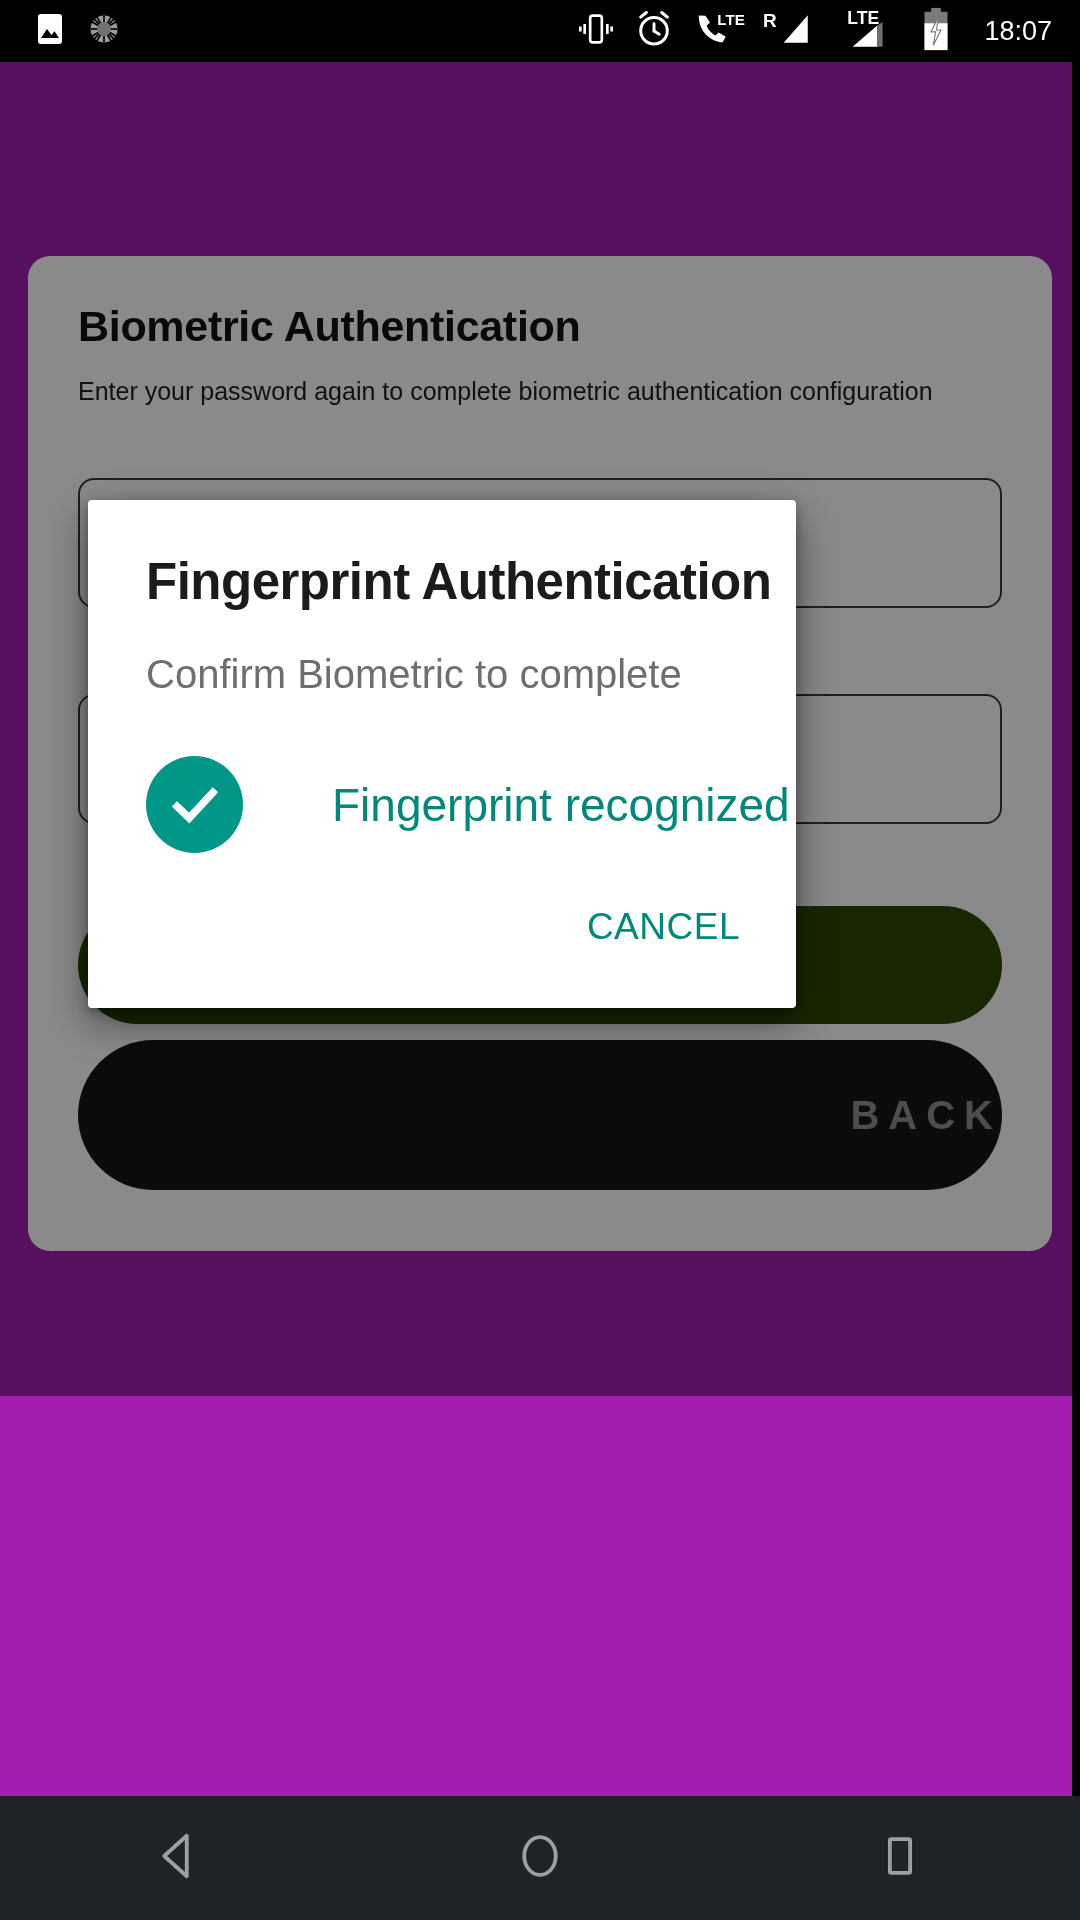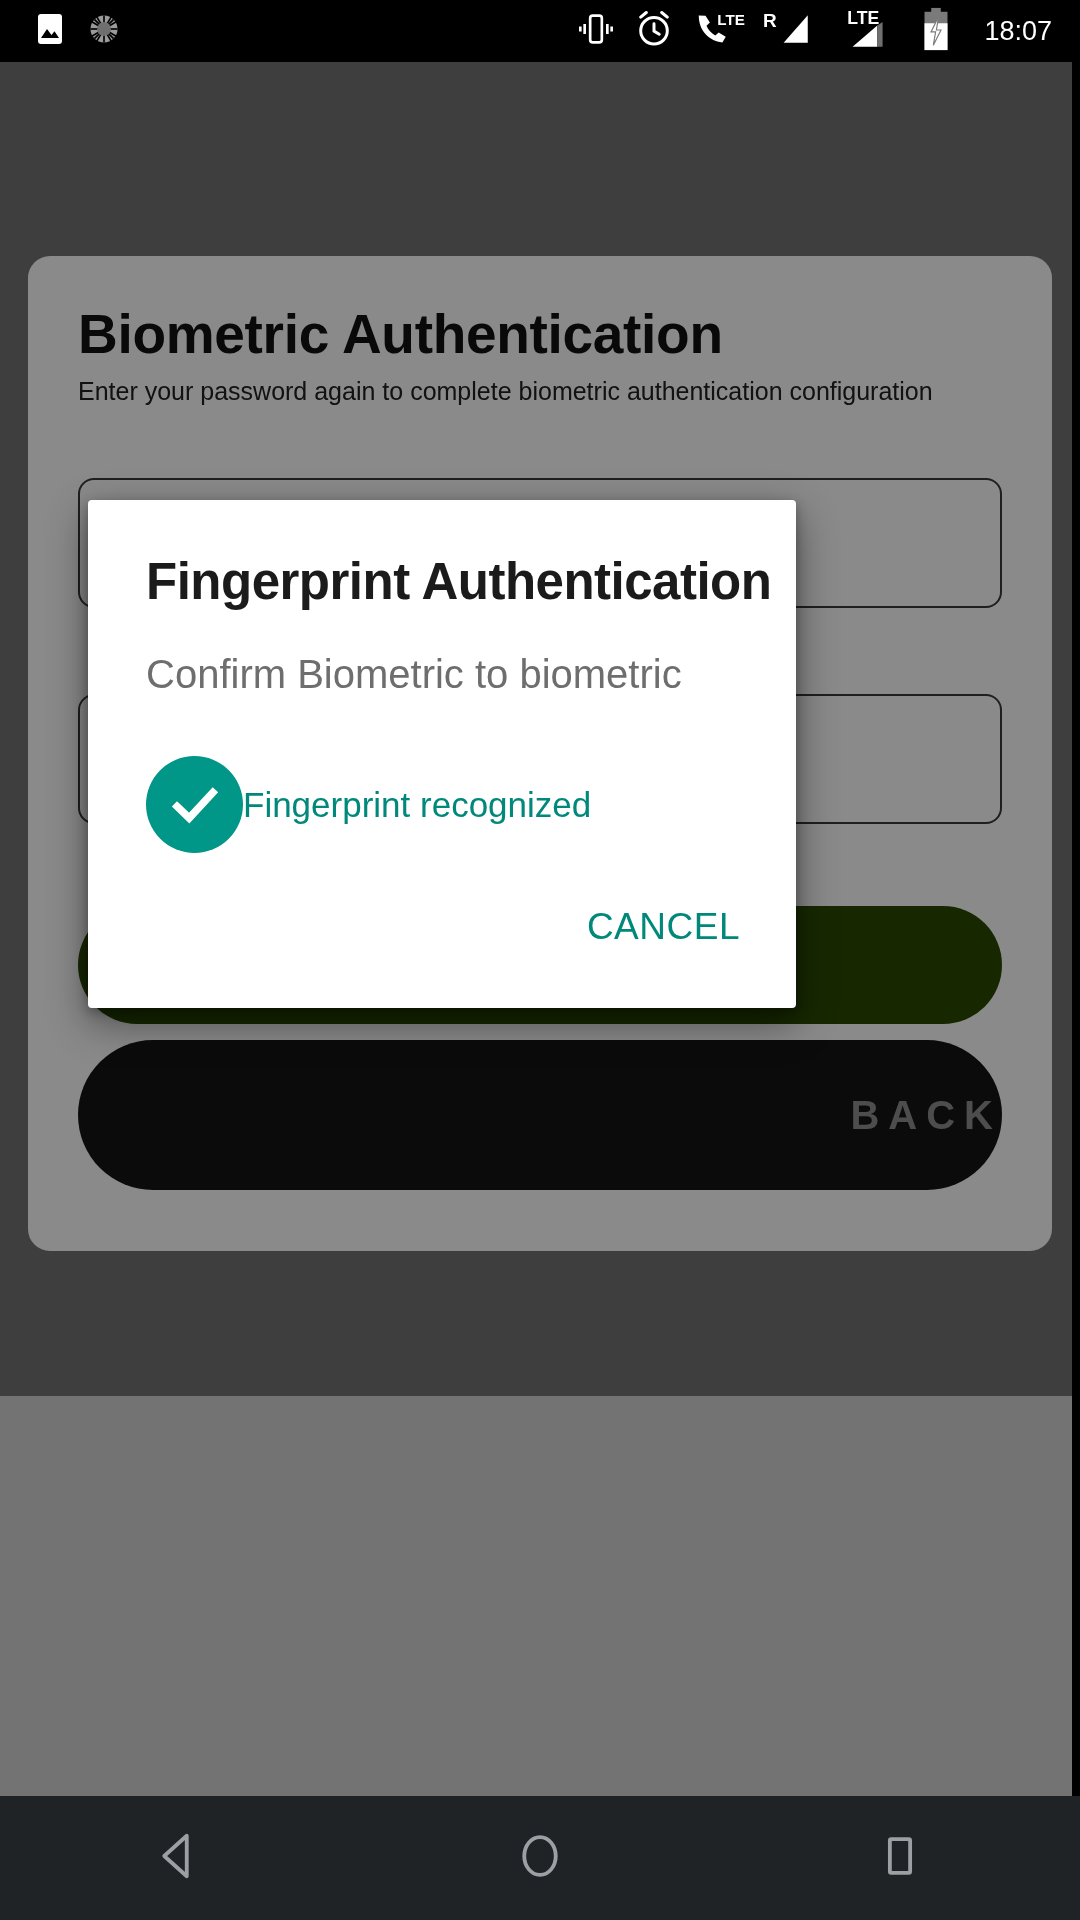--- a/index.html
+++ b/index.html
@@ -5,21 +5,21 @@
   * { margin:0; padding:0; box-sizing:border-box; }
   html, body {
     width:1080px; height:1920px;
     background:#000;
     font-family:"Liberation Sans", sans-serif;
     overflow:hidden;
   }
   #screen {
     position:relative;
     width:1072px; height:1920px;
-    background:#737373;
+    background:#a21caf;
   }
 
   
   #status-bar {
     position:absolute; top:0; left:0;
     width:1080px; height:62px;
     background:#000;
     display:flex; align-items:center;
   }
   #status-left { display:flex; align-items:center; gap:18px; padding-left:32px; }
@@ -43,21 +43,21 @@
   }
   
   #scrim {
     position:absolute; left:0; top:62px;
     width:1080px; height:1334px;
     background:rgba(0,0,0,0.46);
     pointer-events:none;
   }
   #card-title {
     position:absolute; left:50px; top:46px;
-    font-size:55px; font-weight:bold; color:#111;
+    font-size:43px; font-weight:bold; color:#111;
     letter-spacing:-0.3px;
   }
   #card-sub {
     position:absolute; left:50px; top:120px;
     width:900px;
     font-size:25px; color:#222; line-height:1.24;
   }
   .field {
     position:absolute; left:50px;
     width:924px; height:130px;
@@ -117,21 +117,22 @@
     display:flex; align-items:center;
   }
   #check-badge {
     width:97px; height:97px;
     border-radius:50%;
     background:#009688;
     display:flex; align-items:center; justify-content:center;
     flex:0 0 auto;
   }
   #status-text {
-    font-size:35px; color:#00897b; white-space:nowrap;
+    margin-left:89px;
+    font-size:46px; color:#00897b; white-space:nowrap;
   }
   #dialog-cancel {
     position:absolute; right:56px; top:406px;
     font-size:37px; font-weight:normal; color:#00897b;
     letter-spacing:0.5px;
     background:none; border:none; cursor:pointer;
     font-family:"Liberation Sans", sans-serif;
   }
 
   
@@ -238,21 +239,21 @@
 
     <div id="btn-back">
       <span class="lbl">BACK</span>
     </div>
   </div>
 
   <div id="scrim"></div>
 
   <div id="dialog">
     <div id="dialog-title">Fingerprint Authentication</div>
-    <div id="dialog-subtitle">Confirm Biometric to biometric</div>
+    <div id="dialog-subtitle">Confirm Biometric to complete</div>
 
     <div id="status-row">
       <div id="check-badge">
         <svg width="58" height="58" viewBox="0 0 24 24">
           <path d="M4.6 12.6 L9.6 17.4 L19.4 6.8" fill="none" stroke="#ffffff" stroke-width="3.1" stroke-linecap="square" stroke-linejoin="miter"></path>
         </svg>
       </div>
       <div id="status-text">Fingerprint recognized</div>
     </div>
 

